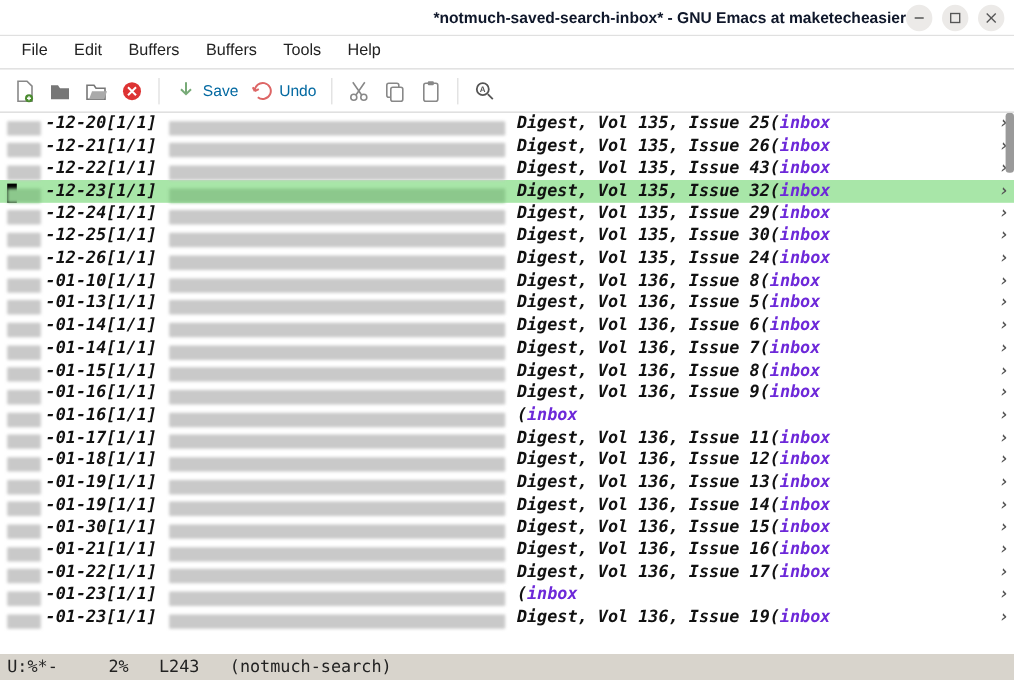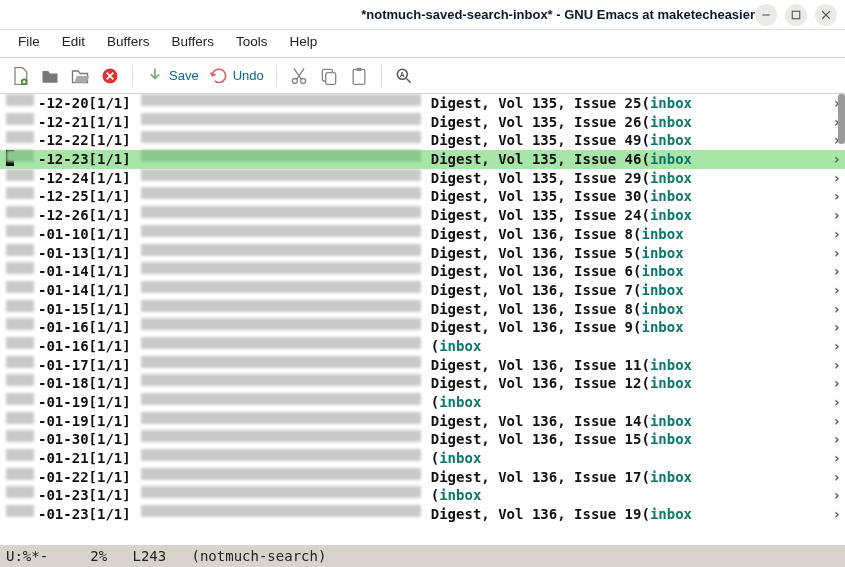--- a/index.html
+++ b/index.html
@@ -39,24 +39,25 @@
     height: calc(567px - 30px - 28px - 36px - 22px);
     background: #ffffff;
     overflow: hidden;
     font-family: "DejaVu Sans Mono", "Menlo", "Consolas", monospace;
     font-size: 14px;
     line-height: 18.7px;
   }
   .row {
     display: flex;
     height: 18.7px;
-    align-items: flex-start;
+    align-items: flex-end;
     white-space: pre;
     padding-left: 6px;
     color: #111;
+    font-style: italic;
   }
   .row.selected { background: #a8e6a8; }
   .row.selected::before {
     content: "";
     position: absolute;
     left: 0;
     width: 6px; height: 18.7px;
     margin-left: -6px;
     background: #000;
   }
@@ -67,21 +68,21 @@
     display: inline-block; height: 12px; background: #c9c9c9; border-radius: 1px;
     filter: blur(1.5px);
   }
   .row.selected .blur { background: #8cc88c; }
   .row .blur.b1 { width: 28px; margin-right: 4px; }
   .row .blur.b2 { width: 280px; margin: 0 10px; }
   .row .date { font-weight: bold; }
   .row .count { font-weight: bold; }
   .row .subj { font-weight: bold; flex: 0 0 auto; }
   .row .paren { font-weight: bold; }
-  .row .tag { color: #0f766e; font-weight: bold; }
+  .row .tag { color: #6d28d9; font-weight: bold; }
   .row .arrow { color: #555; font-weight: bold; margin-left: auto; margin-right: 4px; }
   .row .pad { flex: 0 0 auto; }
   
   
   .scroll-ind {
     position: absolute; right: 0; top: 0; width: 7px; height: 50px; background: #9a9a9a; border-radius: 3px;
   }
   
   
   .modeline {
@@ -190,38 +191,38 @@
         <path d="M15 15l5 5" stroke="#555" stroke-width="1.8"></path>
         <text x="7" y="13" font-size="8" fill="#555" font-weight="bold">A</text>
       </svg>
   </div>
 </div>
 
 <div class="content" id="content">
   <div class="scroll-ind"></div>
 <div class="row"><span class="blur b1"></span><span class="date">-12-20</span> <span class="count">[1/1]</span>  <span class="blur b2"></span>  <span class="subj">Digest, Vol 135, Issue 25</span> <span class="paren">(</span><span class="tag">inbox</span><span class="arrow">›</span></div>
     <div class="row"><span class="blur b1"></span><span class="date">-12-21</span> <span class="count">[1/1]</span>  <span class="blur b2"></span>  <span class="subj">Digest, Vol 135, Issue 26</span> <span class="paren">(</span><span class="tag">inbox</span><span class="arrow">›</span></div>
-    <div class="row"><span class="blur b1"></span><span class="date">-12-22</span> <span class="count">[1/1]</span>  <span class="blur b2"></span>  <span class="subj">Digest, Vol 135, Issue 49</span> <span class="paren">(</span><span class="tag">inbox</span><span class="arrow">›</span></div>
-    <div class="row selected"><span class="cursor-block"></span><span class="blur b1"></span><span class="date">-12-23</span> <span class="count">[1/1]</span>  <span class="blur b2"></span>  <span class="subj">Digest, Vol 135, Issue 46</span> <span class="paren">(</span><span class="tag">inbox</span><span class="arrow">›</span></div>
+    <div class="row"><span class="blur b1"></span><span class="date">-12-22</span> <span class="count">[1/1]</span>  <span class="blur b2"></span>  <span class="subj">Digest, Vol 135, Issue 43</span> <span class="paren">(</span><span class="tag">inbox</span><span class="arrow">›</span></div>
+    <div class="row selected"><span class="cursor-block"></span><span class="blur b1"></span><span class="date">-12-23</span> <span class="count">[1/1]</span>  <span class="blur b2"></span>  <span class="subj">Digest, Vol 135, Issue 32</span> <span class="paren">(</span><span class="tag">inbox</span><span class="arrow">›</span></div>
     <div class="row"><span class="blur b1"></span><span class="date">-12-24</span> <span class="count">[1/1]</span>  <span class="blur b2"></span>  <span class="subj">Digest, Vol 135, Issue 29</span> <span class="paren">(</span><span class="tag">inbox</span><span class="arrow">›</span></div>
     <div class="row"><span class="blur b1"></span><span class="date">-12-25</span> <span class="count">[1/1]</span>  <span class="blur b2"></span>  <span class="subj">Digest, Vol 135, Issue 30</span> <span class="paren">(</span><span class="tag">inbox</span><span class="arrow">›</span></div>
     <div class="row"><span class="blur b1"></span><span class="date">-12-26</span> <span class="count">[1/1]</span>  <span class="blur b2"></span>  <span class="subj">Digest, Vol 135, Issue 24</span> <span class="paren">(</span><span class="tag">inbox</span><span class="arrow">›</span></div>
     <div class="row"><span class="blur b1"></span><span class="date">-01-10</span> <span class="count">[1/1]</span>  <span class="blur b2"></span>  <span class="subj">Digest, Vol 136, Issue 8</span> <span class="paren">(</span><span class="tag">inbox</span><span class="pad"> </span><span class="arrow">›</span></div>
     <div class="row"><span class="blur b1"></span><span class="date">-01-13</span> <span class="count">[1/1]</span>  <span class="blur b2"></span>  <span class="subj">Digest, Vol 136, Issue 5</span> <span class="paren">(</span><span class="tag">inbox</span><span class="pad"> </span><span class="arrow">›</span></div>
     <div class="row"><span class="blur b1"></span><span class="date">-01-14</span> <span class="count">[1/1]</span>  <span class="blur b2"></span>  <span class="subj">Digest, Vol 136, Issue 6</span> <span class="paren">(</span><span class="tag">inbox</span><span class="pad"> </span><span class="arrow">›</span></div>
     <div class="row"><span class="blur b1"></span><span class="date">-01-14</span> <span class="count">[1/1]</span>  <span class="blur b2"></span>  <span class="subj">Digest, Vol 136, Issue 7</span> <span class="paren">(</span><span class="tag">inbox</span><span class="pad"> </span><span class="arrow">›</span></div>
     <div class="row"><span class="blur b1"></span><span class="date">-01-15</span> <span class="count">[1/1]</span>  <span class="blur b2"></span>  <span class="subj">Digest, Vol 136, Issue 8</span> <span class="paren">(</span><span class="tag">inbox</span><span class="pad"> </span><span class="arrow">›</span></div>
     <div class="row"><span class="blur b1"></span><span class="date">-01-16</span> <span class="count">[1/1]</span>  <span class="blur b2"></span>  <span class="subj">Digest, Vol 136, Issue 9</span> <span class="paren">(</span><span class="tag">inbox</span><span class="pad"> </span><span class="arrow">›</span></div>
     <div class="row"><span class="blur b1"></span><span class="date">-01-16</span> <span class="count">[1/1]</span>  <span class="blur b2"></span>   <span class="paren">(</span><span class="tag">inbox</span><span class="arrow">›</span></div>
     <div class="row"><span class="blur b1"></span><span class="date">-01-17</span> <span class="count">[1/1]</span>  <span class="blur b2"></span>  <span class="subj">Digest, Vol 136, Issue 11</span> <span class="paren">(</span><span class="tag">inbox</span><span class="arrow">›</span></div>
     <div class="row"><span class="blur b1"></span><span class="date">-01-18</span> <span class="count">[1/1]</span>  <span class="blur b2"></span>  <span class="subj">Digest, Vol 136, Issue 12</span> <span class="paren">(</span><span class="tag">inbox</span><span class="arrow">›</span></div>
-    <div class="row"><span class="blur b1"></span><span class="date">-01-19</span> <span class="count">[1/1]</span>  <span class="blur b2"></span>   <span class="paren">(</span><span class="tag">inbox</span><span class="arrow">›</span></div>
+    <div class="row"><span class="blur b1"></span><span class="date">-01-19</span> <span class="count">[1/1]</span>  <span class="blur b2"></span>  <span class="subj">Digest, Vol 136, Issue 13</span> <span class="paren">(</span><span class="tag">inbox</span><span class="arrow">›</span></div>
     <div class="row"><span class="blur b1"></span><span class="date">-01-19</span> <span class="count">[1/1]</span>  <span class="blur b2"></span>  <span class="subj">Digest, Vol 136, Issue 14</span> <span class="paren">(</span><span class="tag">inbox</span><span class="arrow">›</span></div>
     <div class="row"><span class="blur b1"></span><span class="date">-01-30</span> <span class="count">[1/1]</span>  <span class="blur b2"></span>  <span class="subj">Digest, Vol 136, Issue 15</span> <span class="paren">(</span><span class="tag">inbox</span><span class="arrow">›</span></div>
-    <div class="row"><span class="blur b1"></span><span class="date">-01-21</span> <span class="count">[1/1]</span>  <span class="blur b2"></span>   <span class="paren">(</span><span class="tag">inbox</span><span class="arrow">›</span></div>
+    <div class="row"><span class="blur b1"></span><span class="date">-01-21</span> <span class="count">[1/1]</span>  <span class="blur b2"></span>  <span class="subj">Digest, Vol 136, Issue 16</span> <span class="paren">(</span><span class="tag">inbox</span><span class="arrow">›</span></div>
     <div class="row"><span class="blur b1"></span><span class="date">-01-22</span> <span class="count">[1/1]</span>  <span class="blur b2"></span>  <span class="subj">Digest, Vol 136, Issue 17</span> <span class="paren">(</span><span class="tag">inbox</span><span class="arrow">›</span></div>
     <div class="row"><span class="blur b1"></span><span class="date">-01-23</span> <span class="count">[1/1]</span>  <span class="blur b2"></span>   <span class="paren">(</span><span class="tag">inbox</span><span class="arrow">›</span></div>
     <div class="row"><span class="blur b1"></span><span class="date">-01-23</span> <span class="count">[1/1]</span>  <span class="blur b2"></span>  <span class="subj">Digest, Vol 136, Issue 19</span> <span class="paren">(</span><span class="tag">inbox</span><span class="arrow">›</span></div>
   </div>
 
 <div class="modeline">
   <span>U:%*-</span><span>  </span>
   <span>   </span>
   <span>2%</span><span>   </span>
   <span>L243</span><span>   </span>

